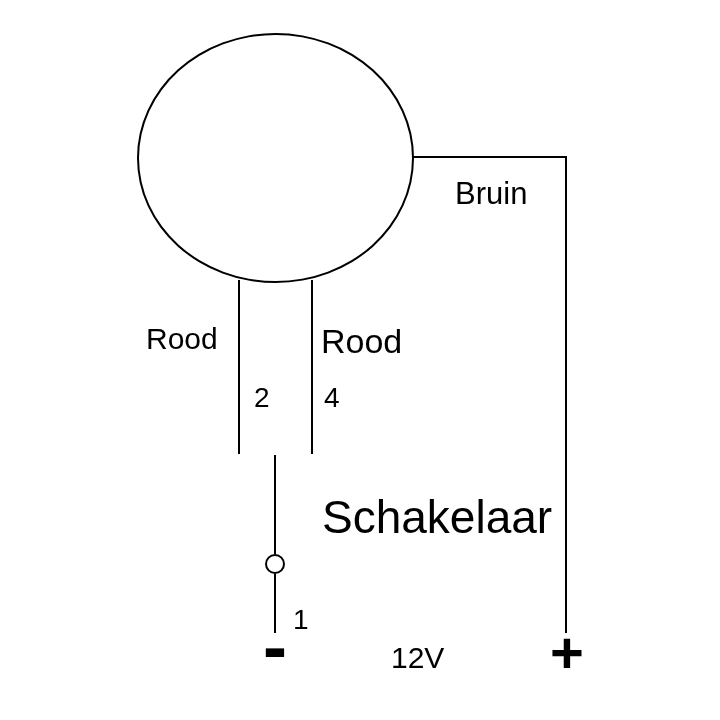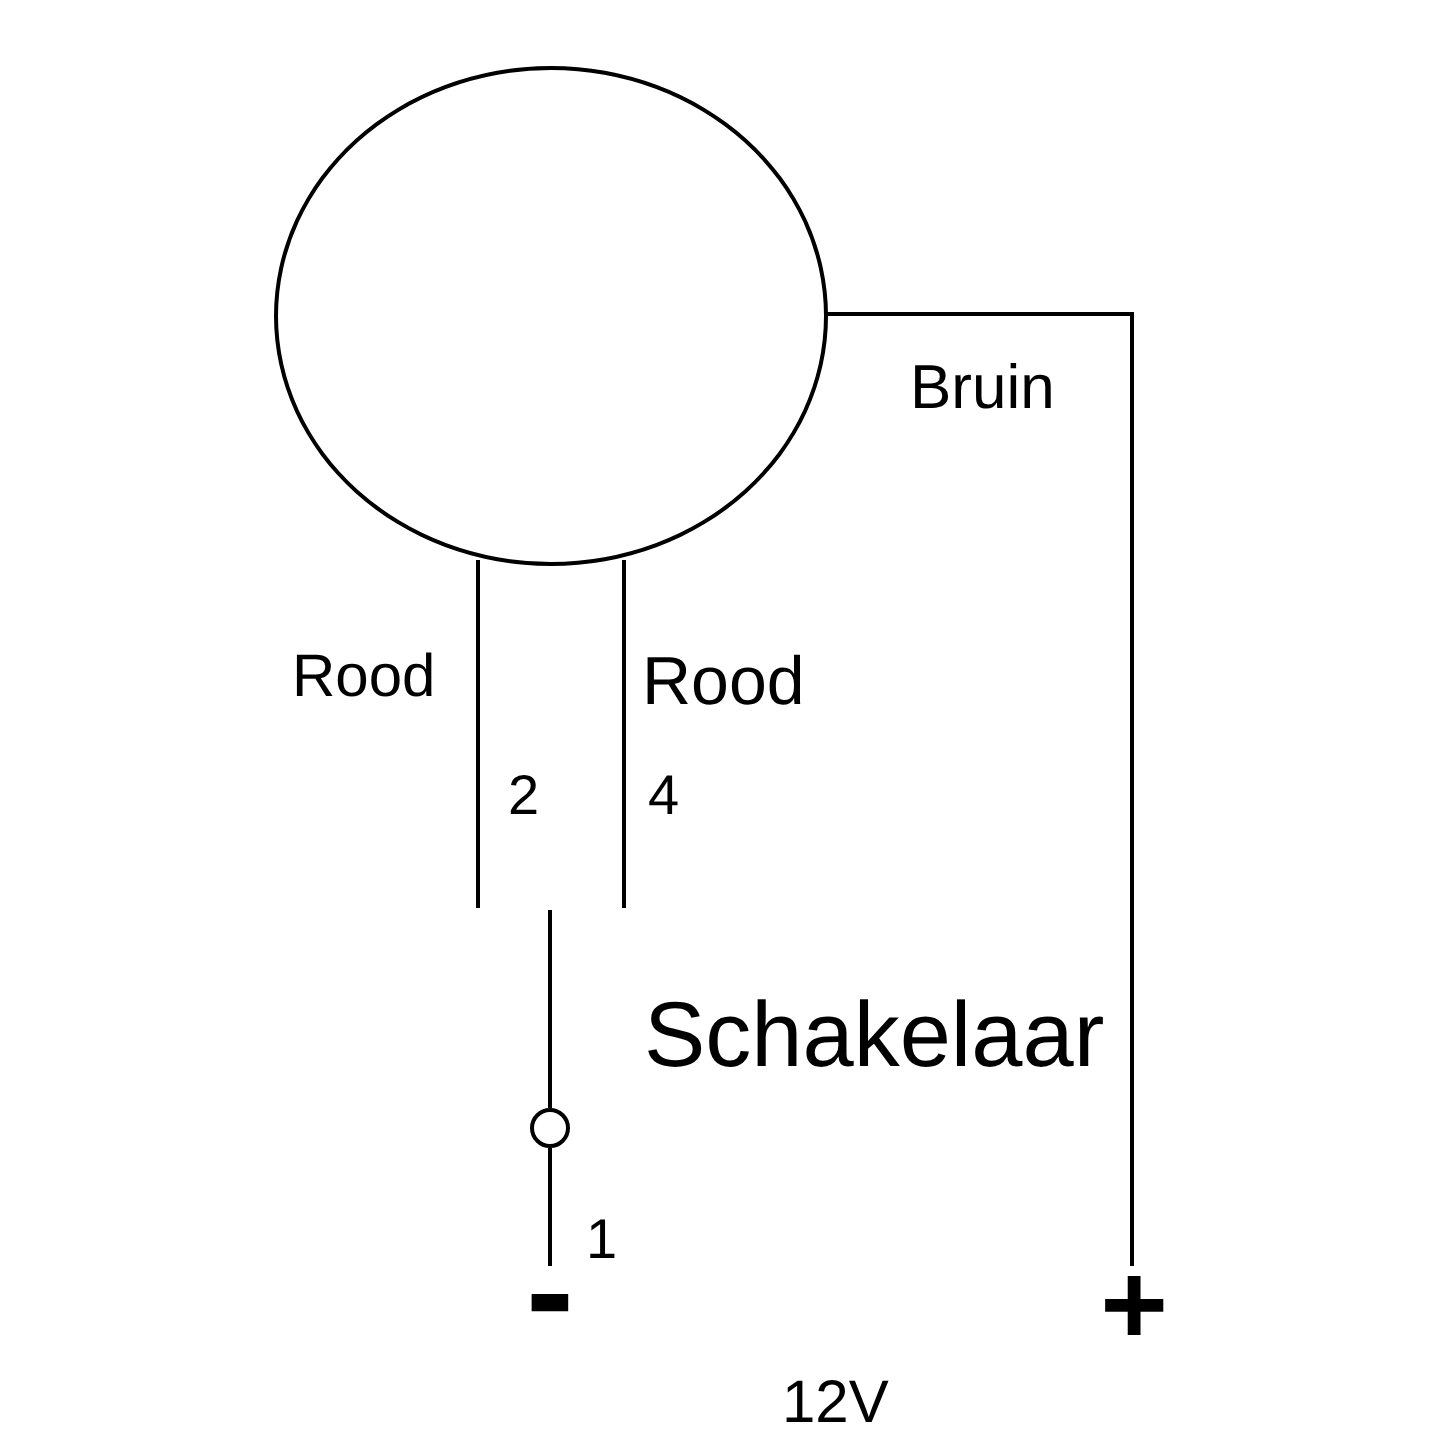--- a/index.html
+++ b/index.html
@@ -58,21 +58,21 @@
     white-space: nowrap;
     color: #000000;
   }
   .lbl-bruin      { left: 455px; top: 178px; font-size: 31px; }
   .lbl-groen      { left: 146px; top: 324px; font-size: 30px; }
   .lbl-rood       { left: 321px; top: 324px; font-size: 34px; }
   .lbl-pin2       { left: 254px; top: 384px; font-size: 28px; }
   .lbl-pin4       { left: 324px; top: 384px; font-size: 28px; }
   .lbl-schakelaar { left: 322px; top: 494px; font-size: 46px; }
   .lbl-pin1       { left: 293px; top: 606px; font-size: 28px; }
-  .lbl-12v        { left: 391px; top: 643px; font-size: 30px; margin-top: 44px; }
+  .lbl-12v        { left: 391px; top: 643px; font-size: 30px; }
   
   .sym {
     position: absolute;
     display: flex;
     align-items: center;
     justify-content: center;
     font-weight: bold;
     color: #000000;
   }
   .sym-minus { left: 253px; top: 624px; width: 44px; height: 44px; font-size: 72px; }

